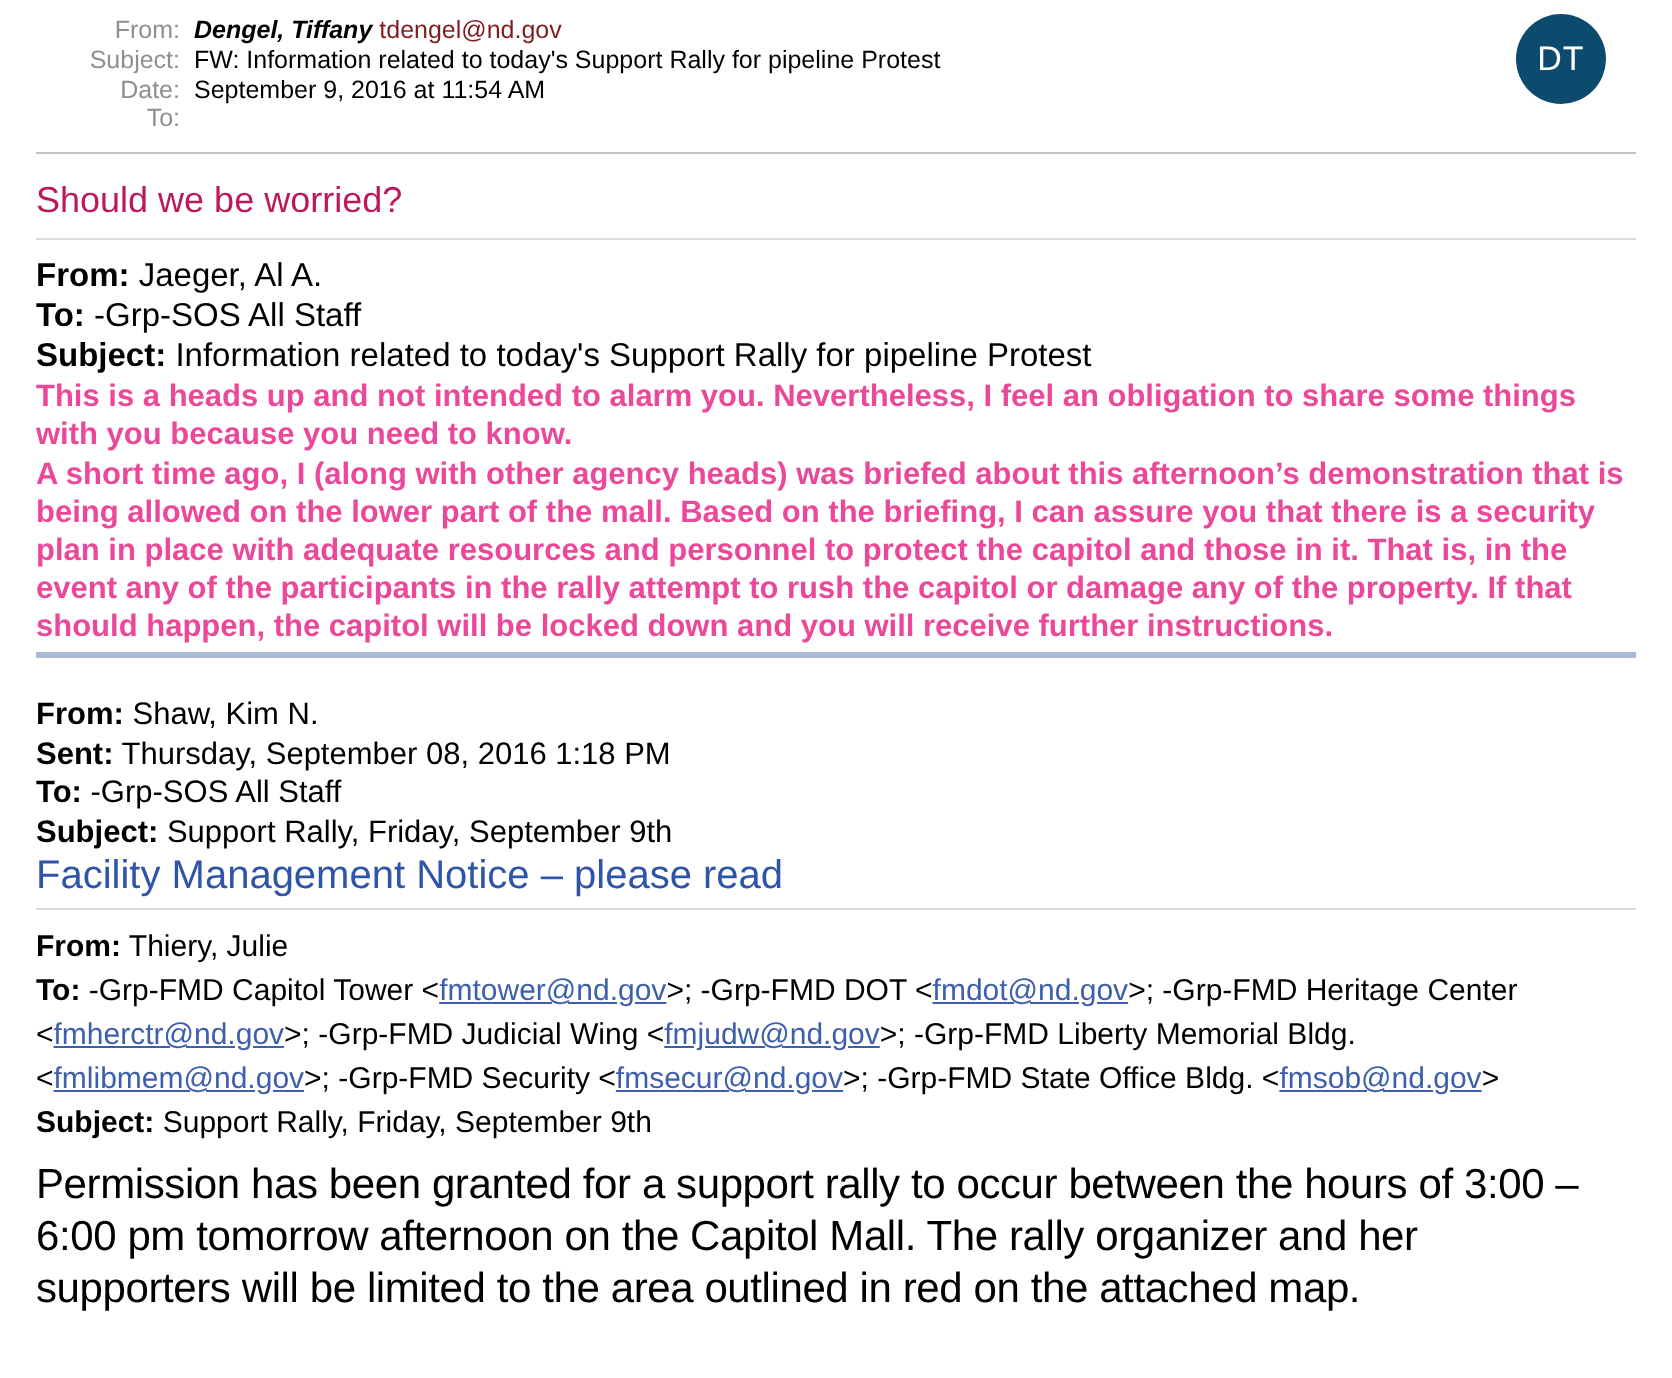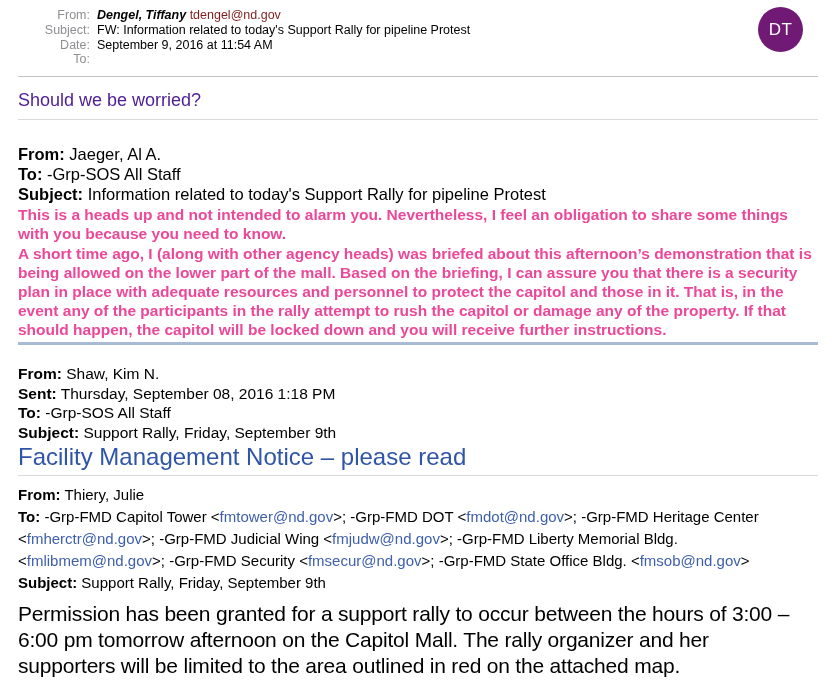--- a/index.html
+++ b/index.html
@@ -11,44 +11,44 @@
   .page{position:relative;padding:8px 18px 0 18px;box-sizing:border-box;width:836px;}
 
   
   .mail-header{display:grid;grid-template-columns:72px 1fr;column-gap:7px;
     font-size:12.5px;line-height:14.8px;padding-right:110px;}
   .mh-label{color:#8e8e93;text-align:right;}
   .mh-value{color:#000;}
   .mh-name{font-weight:bold;font-style:italic;}
   .mh-email{color:#7f1d1d;font-weight:normal;}
   .avatar{position:absolute;top:7px;right:33px;width:45px;height:45px;border-radius:50%;
-    background:#701a75;color:#fff;font-size:17px;display:flex;align-items:center;
+    background:#0c4a6e;color:#fff;font-size:17px;display:flex;align-items:center;
     justify-content:center;letter-spacing:0.5px;}
   hr{border:none;margin:0;}
   .header-rule{border-top:1px solid #c3c3c5;margin-top:9px;}
   .light-rule{border-top:1px solid #d9d9db;}
   .blue-rule{border-top:3px solid #a7bcd4;margin:3px 0 5px;}
 
   
-  .thread-title{color:#4c1d95;font-size:18px;font-weight:400;margin:13px 0 8px;}
+  .thread-title{color:#be185d;font-size:18px;font-weight:400;margin:13px 0 8px;}
 
   
   .meta p{margin:0;}
-  .meta-jaeger{margin-top:24px;font-size:16.5px;line-height:20px;}
+  .meta-jaeger{margin-top:8px;font-size:16.5px;line-height:20px;}
   .meta-shaw{margin-top:19px;font-size:15.5px;line-height:19.5px;}
   .meta-thiery{margin-top:8px;font-size:15px;line-height:22px;}
 
   
   .alert{color:#ec4899;font-weight:bold;font-size:15.5px;line-height:19px;margin:1px 0 0;max-width:804px;}
 
   
-  .notice-heading{color:#2f55a8;font-size:24px;font-weight:400;margin:1px 0 4px;}
+  .notice-heading{color:#2f55a8;font-size:20px;font-weight:400;margin:1px 0 4px;}
 
   
-  .link{color:#3e5fac;cursor:pointer;text-align:right;}
+  .link{color:#3e5fac;text-decoration:underline;cursor:pointer;text-align:right;}
 
   
   .big-body{font-size:21px;line-height:26px;margin:7px 0 0;max-width:792px;letter-spacing:-0.2px;}
 </style>
 </head>
 <body>
 
 <div class="page">
 
   <div class="mail-header">

